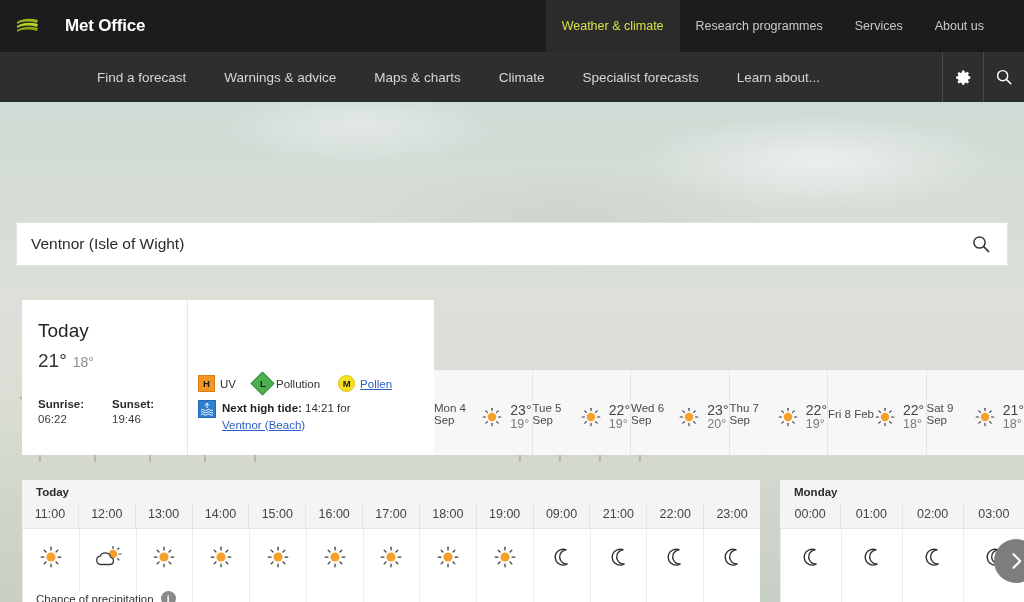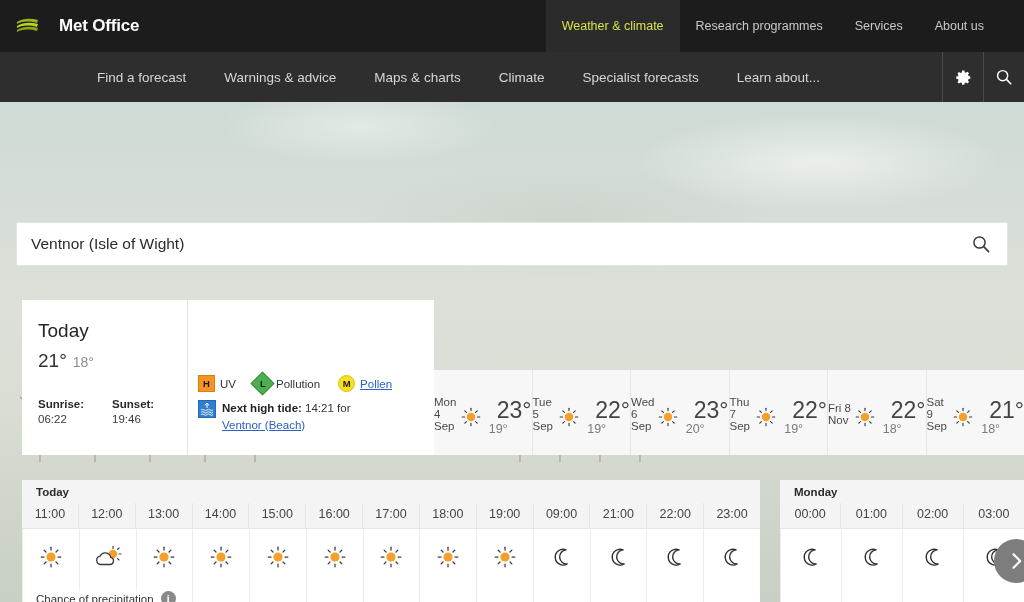--- a/index.html
+++ b/index.html
@@ -8,21 +8,21 @@
     font-family: "Liberation Sans", sans-serif;
     background: #fff; overflow: hidden;
   }
 
   
   .topbar {
     height: 52px; background: #1c1c1c;
     display: flex; align-items: stretch; position: relative;
   }
   .brand {
-    display: flex; align-items: center; gap: 19px;
+    display: flex; align-items: center; gap: 25px;
     padding-left: 16px; height: 100%;
   }
   .brand-logo { width: 24px; height: 17px; display: block; }
   .brand-name {
     color: #fff; font-size: 17px; font-weight: bold; letter-spacing: -0.2px;
   }
   .topnav { margin-left: auto; display: flex; align-items: stretch; }
   .topnav a {
     display: flex; align-items: center; padding: 4px 16px;
     color: #c9c9c9; font-size: 12.5px; text-decoration: none;
@@ -137,21 +137,21 @@
     background: #f7f7f7; display: flex;
   }
   .daycell {
     flex: 1; border-left: 1px solid #e6e6e6;
     display: flex; flex-direction: row; align-items: center; padding-top: 9px;
   }
   .daycell:first-child { border-left: 0; }
   .day-name { font-size: 11.5px; color: #4a4a4a; margin-bottom: 7px; }
   .day-body { display: flex; align-items: center; gap: 7px; }
   .day-temps { display: flex; flex-direction: column; align-items: flex-start; }
-  .day-max { font-size: 23px; color: #444; line-height: 1.05; margin-left: 8px; }
+  .day-max { font-size: 14px; color: #444; line-height: 1.05; }
   .day-min { font-size: 12.5px; color: #7a7a7a; }
 
   
   .hourly {
     position: absolute; left: 22px; top: 378px;
     width: 1002px; height: 224px; display: flex;
   }
   .panel { background: #fff; display: flex; flex-direction: column; }
   .panel.today-panel { width: 738px; }
   .panel-gap { width: 20px; }
@@ -414,21 +414,21 @@
               <line x1="17" y1="7" x2="18.8" y2="5.2"></line>
           </g>
         </svg>
         <span class="day-temps">
           <span class="day-max">22°</span>
           <span class="day-min">19°</span>
         </span>
       </span>
     </div>
     <div class="daycell">
-      <span class="day-name">Fri 8 Nov</span>
+      <span class="day-name">Fri 8 Feb</span>
       <span class="day-body">
         <svg width="22" height="22" viewBox="0 0 24 24">
           <circle cx="12" cy="12" r="4.6" fill="#f4a02a"></circle>
           <g stroke="#3a3a3a" stroke-width="1.2" stroke-linecap="round">
             <line x1="12" y1="2.4" x2="12" y2="5"></line>
               <line x1="12" y1="19" x2="12" y2="21.6"></line>
             <line x1="2.4" y1="12" x2="5" y2="12"></line>
               <line x1="19" y1="12" x2="21.6" y2="12"></line>
             <line x1="5.2" y1="5.2" x2="7" y2="7"></line>
               <line x1="17" y1="17" x2="18.8" y2="18.8"></line>

